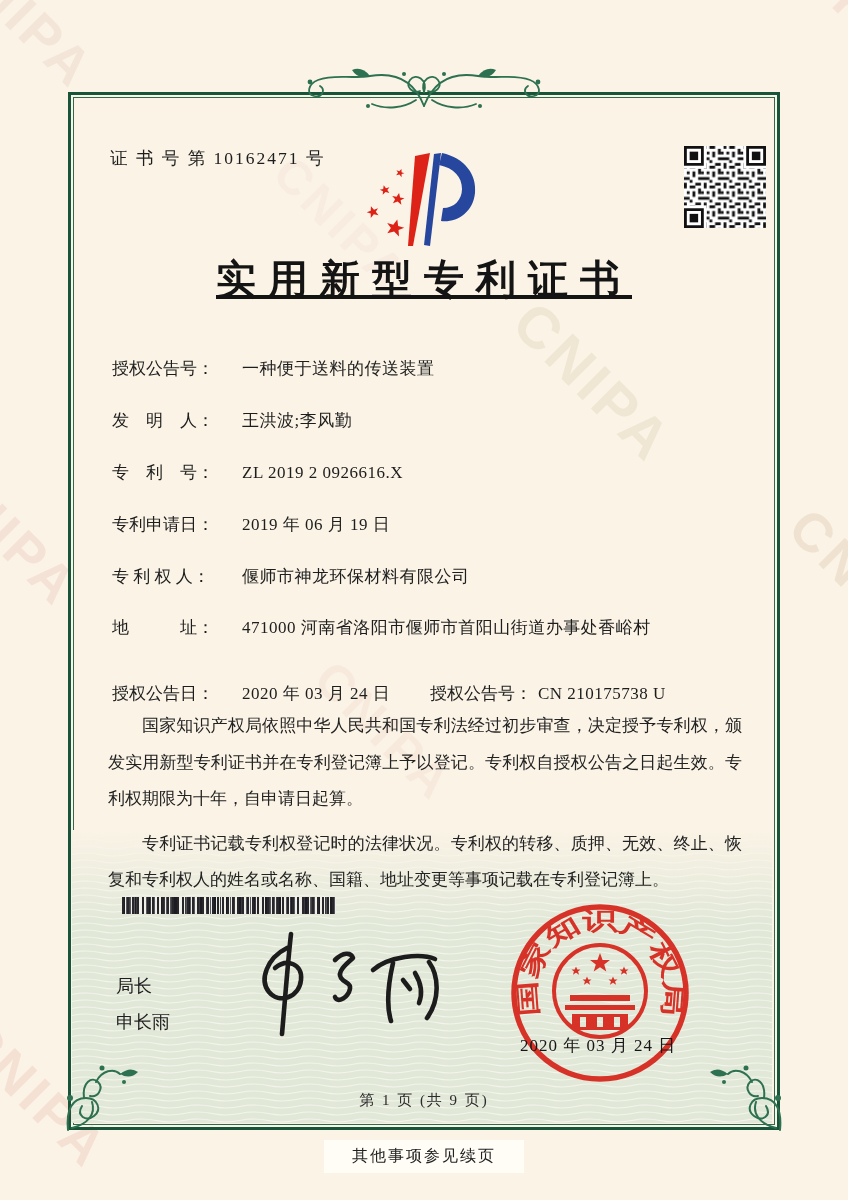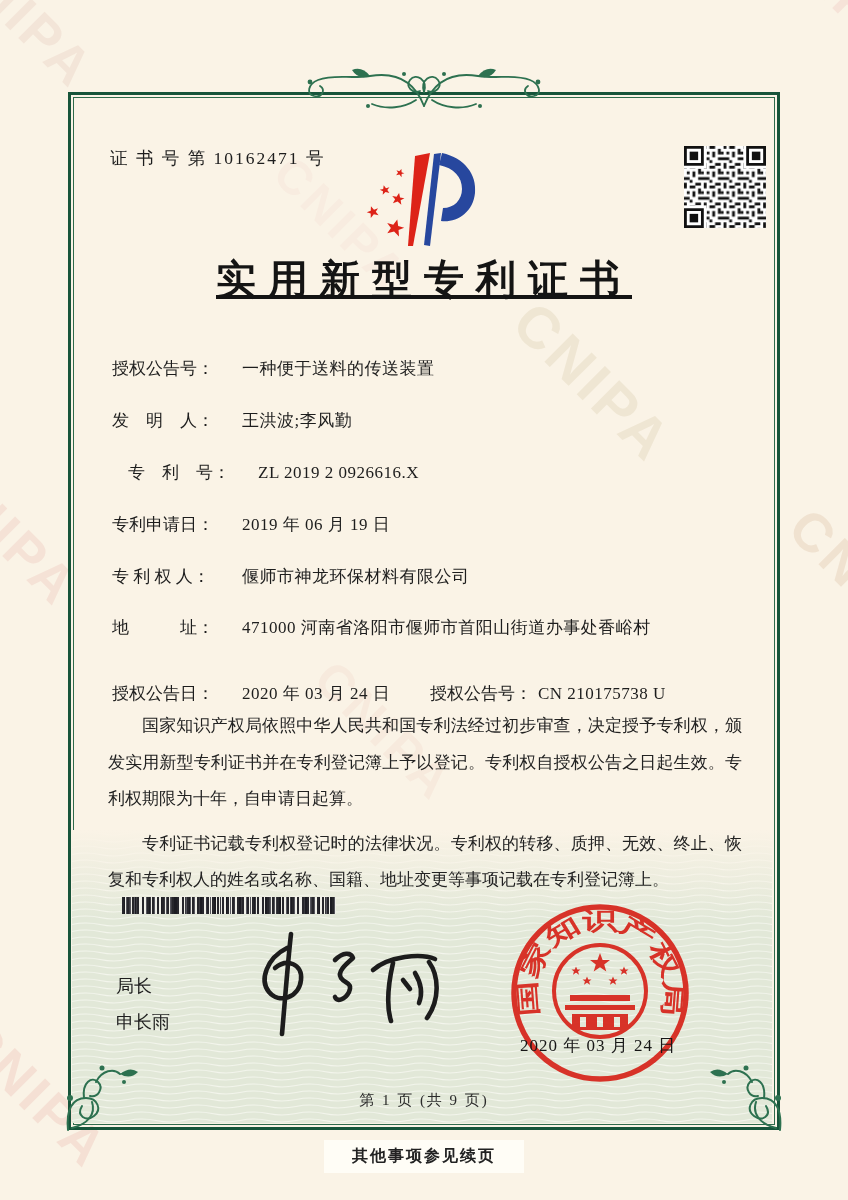--- a/index.html
+++ b/index.html
@@ -49,21 +49,21 @@
   .signature{left:225px;top:928px;z-index:4;}
 
   .seal{left:505px;top:898px;z-index:5;}
   .seal-date{left:500px;top:1034px;width:196px;text-align:center;font-size:17px;
              color:#161616;letter-spacing:1px;z-index:6;}
 
   .page-num{left:0;top:1091px;width:848px;text-align:center;font-size:15px;
             letter-spacing:2px;z-index:4;color:#2a2a2a;}
   .footer-note{left:0;top:1140px;width:848px;text-align:center;z-index:4;}
   .footer-note span{display:inline-block;background:#fffdf6;padding:6px 28px;
-            font-size:16px;letter-spacing:2px;color:#222;font-weight:bold;}
+            font-size:16px;letter-spacing:2px;color:#222;}
 
   .logo{left:358px;top:142px;z-index:4;}
   .qr{left:684px;top:146px;z-index:4;}
 </style>
 </head>
 <body>
 
 <div class="wm" style="left:-72px;top:-18px;color:#f3e5d8;">CNIPA</div>
 <div class="wm" style="left:742px;top:-48px;color:#f6e3d8;">CNIPA</div>
 <div class="wm" style="left:258px;top:196px;color:#f8ece0;font-size:48px;">CNIPA</div>
@@ -178,21 +178,21 @@
 </svg>
 
 <div class="abs title">实用新型专利证书</div>
 
 <div class="abs field-row" style="top:357px;">
   <span class="flabel">授权公告号：</span><span class="fvalue">一种便于送料的传送装置</span>
 </div>
 <div class="abs field-row" style="top:409px;">
   <span class="flabel">发　明　人：</span><span class="fvalue">王洪波;李风勤</span>
 </div>
-<div class="abs field-row" style="top:461px;margin-left:16px;">
+<div class="abs field-row" style="top:461px;">
   <span class="flabel">专　利　号：</span><span class="fvalue">ZL 2019 2 0926616.X</span>
 </div>
 <div class="abs field-row" style="top:513px;">
   <span class="flabel">专利申请日：</span><span class="fvalue">2019 年 06 月 19 日</span>
 </div>
 <div class="abs field-row" style="top:565px;">
   <span class="flabel">专 利 权 人：</span><span class="fvalue">偃师市神龙环保材料有限公司</span>
 </div>
 <div class="abs field-row" style="top:616px;">
   <span class="flabel">地　　　址：</span><span class="fvalue">471000 河南省洛阳市偃师市首阳山街道办事处香峪村</span>

